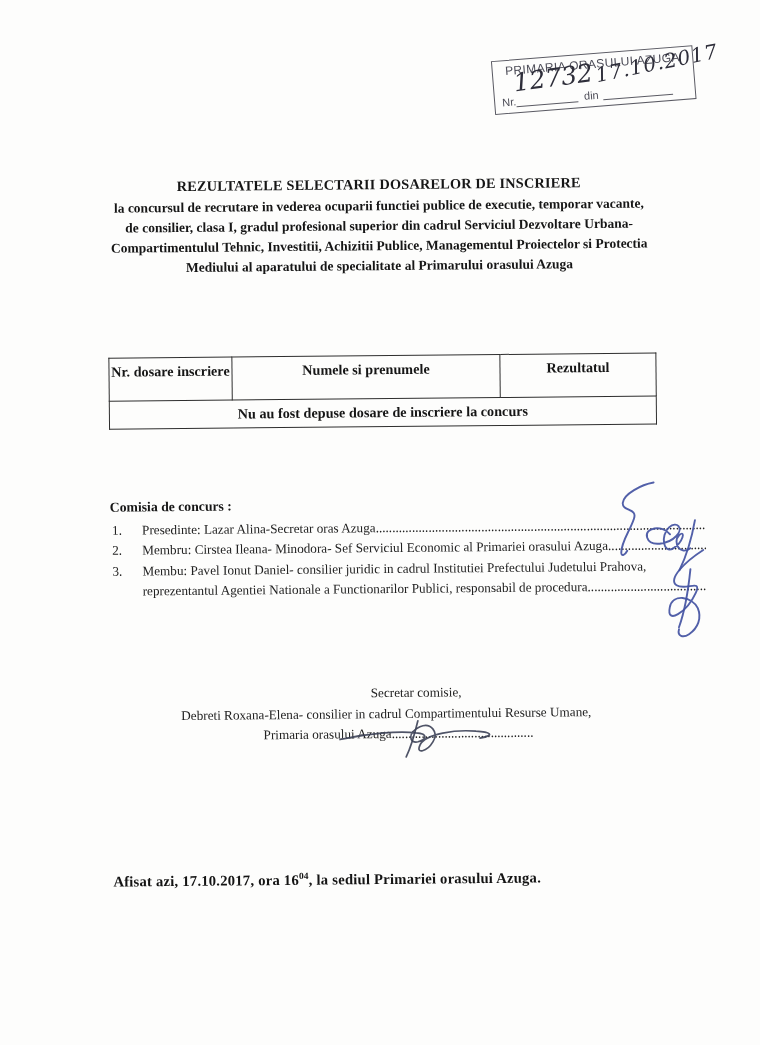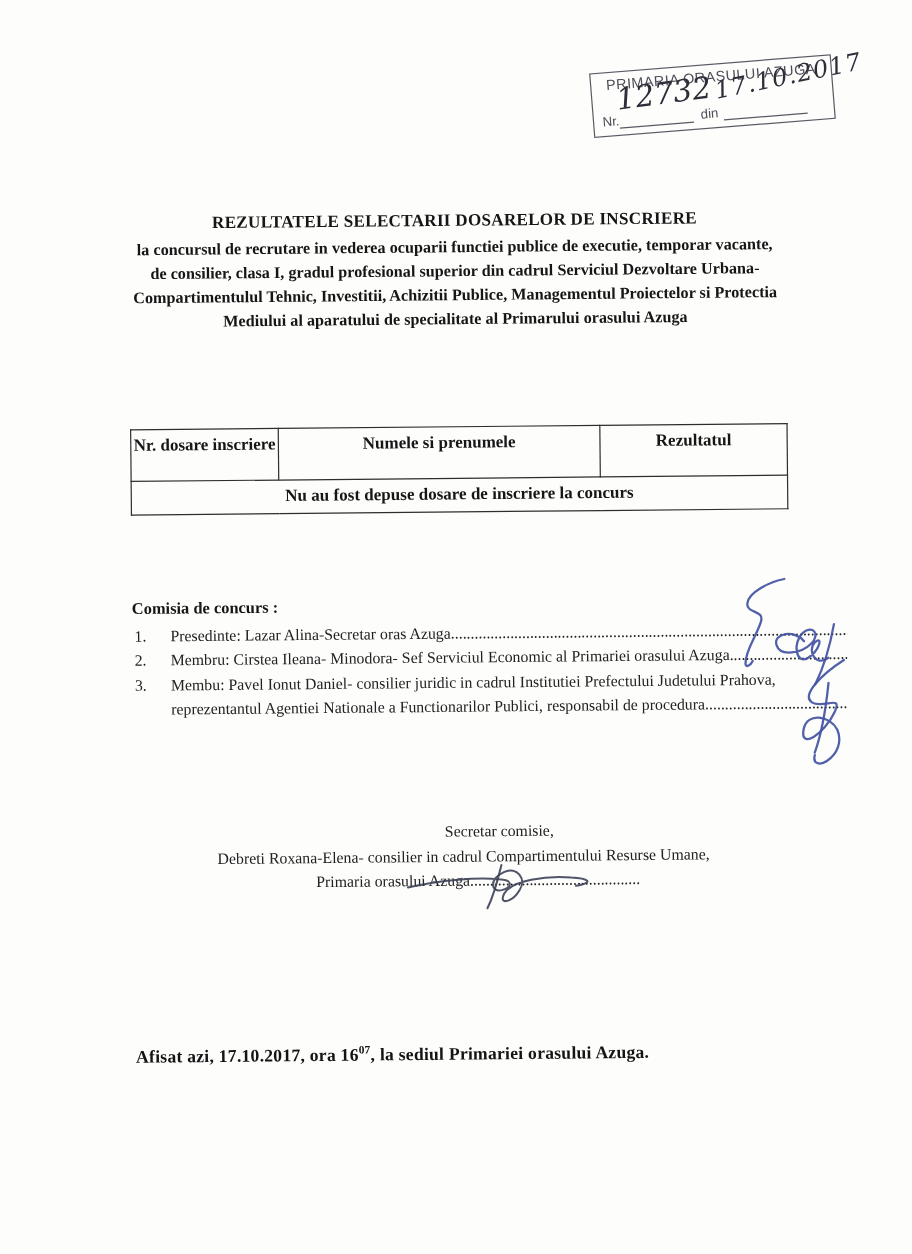--- a/index.html
+++ b/index.html
@@ -144,21 +144,21 @@
         <span class="mtext">reprezentantul Agentiei Nationale a Functionarilor Publici, responsabil de procedura....................................</span>
       </div>
     </div>
 
     <div class="secretary">
       <div class="sec-l1">Secretar comisie,</div>
       <div>Debreti Roxana-Elena- consilier in cadrul Compartimentului Resurse Umane,</div>
       <div class="sec-l3"><span>Primaria orasului Azuga.</span><span>..........................................</span></div>
     </div>
 
-    <div class="footer"><span>Afisat azi, 17.10.2017, ora 16</span><sup>07</sup><span>, la sediul Primariei orasului Azuga.</span></div>
+    <div class="footer"><span>Afisat azi, 17.10.2017, ora 16</span><sup>04</sup><span>, la sediul Primariei orasului Azuga.</span></div>
 
     <svg class="sig-layer" width="760" height="1045" viewBox="0 0 760 1045">
       <path class="ink-blue" d="M652,488 c-12,2 -30,11 -31,20 c-1,9 15,5 11,16 c-4,12 -13,23 -13,34 c0,4 4,2 6,-2"></path>
       <path class="ink-blue" d="M668,540 c-8,-10 -26,-7 -23,3 c3,10 21,7 29,-1 c8,-8 1,-16 -7,-9 c-9,8 -6,27 4,21 c10,-6 13,-19 6,-13 c-7,7 1,21 11,13"></path>
       <path class="ink-blue" d="M693,526 c-3,16 -9,36 -16,50"></path>
       <path class="ink-blue" d="M701,556 c-19,12 -36,29 -27,35 c9,6 26,-7 19,8 c-9,19 -30,32 -26,14 c3,-14 22,-11 28,1 c4,10 0,20 -9,26 c-6,4 -12,2 -10,-5"></path>
       <path class="ink-blue" d="M688,575 c-2,18 -6,42 -12,58"></path>
       <path class="ink-dark" d="M336,742 c28,-6 58,-8 76,-6 c13,1 10,7 2,9 c-9,2 -11,-9 2,-15 c11,-5 19,6 13,15 c-6,10 -18,13 -13,3 c6,-11 36,-15 56,-13 c14,1 20,4 4,7"></path>
       <path class="ink-dark" d="M414,724 c-3,12 -7,26 -12,36"></path>
     </svg>

